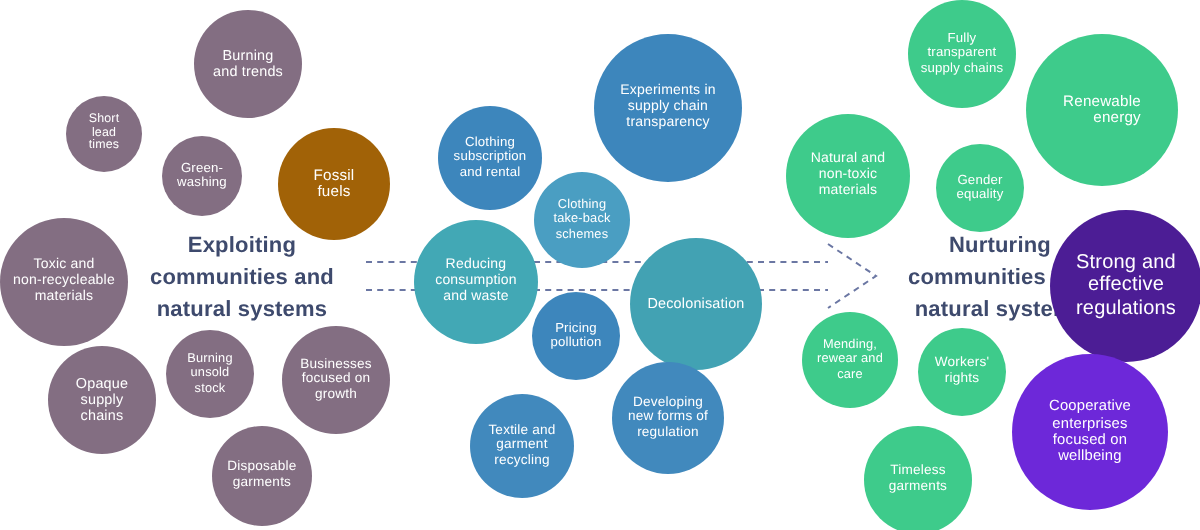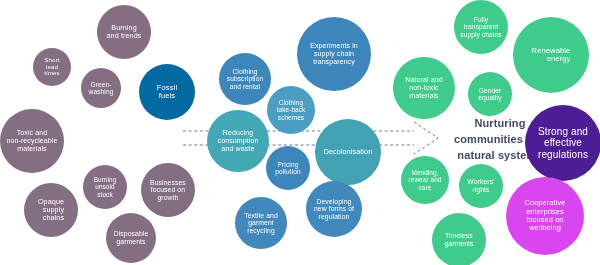--- a/index.html
+++ b/index.html
@@ -60,48 +60,51 @@
 <div id="canvas">
 
   <svg id="flow-svg" viewBox="0 0 600 265">
     <g stroke="#6b77a3" stroke-width="1" fill="none" stroke-dasharray="3,2.6">
       <line x1="183" y1="131" x2="414" y2="131"></line>
       <line x1="183" y1="145" x2="414" y2="145"></line>
       <polyline points="414,122 438,138 414,154"></polyline>
     </g>
   </svg>
 
+  <div class="axis-title" id="title-left" style="left: 59px; top: 116px; width: 124px;">Exploiting
+communities and
+natural systems</div>
   <div class="axis-title" id="title-right" style="left: 438px; top: 116px; width: 124px;">Nurturing
 communities and
 natural systems</div>
 
   <div id="bubble-layer">
       <div class="bubble" style="left: 97px; top: 5px; width: 54px; height: 54px; background: rgb(131, 110, 130); font-size: 7.2px;">
         <span class="blabel">Burning
 and trends</span>
       </div>
       <div class="bubble" style="left: 33px; top: 48px; width: 38px; height: 38px; background: rgb(131, 110, 130); font-size: 6.2px;">
         <span class="blabel">Short
 lead
 times</span>
       </div>
       <div class="bubble" style="left: 81px; top: 68px; width: 40px; height: 40px; background: rgb(131, 110, 130); font-size: 6.6px;">
         <span class="blabel">Green-
 washing</span>
       </div>
-      <div class="bubble" style="left: 139px; top: 64px; width: 56px; height: 56px; background: #0369a1; font-size: 7.6px;">
+      <div class="bubble" style="left: 139px; top: 64px; width: 56px; height: 56px; background: #a16207; font-size: 7.6px;">
         <span class="blabel">Fossil
 fuels</span>
       </div>
       <div class="bubble" style="left: 0px; top: 109px; width: 64px; height: 64px; background: rgb(131, 110, 130); font-size: 7px;">
         <span class="blabel">Toxic and
 non-recycleable
 materials</span>
       </div>
-      <div class="bubble" style="left: 24px; top: 183px; width: 54px; height: 54px; background: rgb(131, 110, 130); font-size: 7.2px; text-align: right;">
+      <div class="bubble" style="left: 24px; top: 173px; width: 54px; height: 54px; background: rgb(131, 110, 130); font-size: 7.2px;">
         <span class="blabel">Opaque
 supply
 chains</span>
       </div>
       <div class="bubble" style="left: 83px; top: 165px; width: 44px; height: 44px; background: rgb(131, 110, 130); font-size: 6.4px;">
         <span class="blabel">Burning
 unsold
 stock</span>
       </div>
       <div class="bubble" style="left: 141px; top: 163px; width: 54px; height: 54px; background: rgb(131, 110, 130); font-size: 6.8px;">
@@ -175,21 +178,21 @@
       </div>
       <div class="bubble" style="left: 401px; top: 156px; width: 48px; height: 48px; background: rgb(62, 203, 139); font-size: 6.4px;">
         <span class="blabel">Mending,
 rewear and
 care</span>
       </div>
       <div class="bubble" style="left: 459px; top: 164px; width: 44px; height: 44px; background: rgb(62, 203, 139); font-size: 6.8px;">
         <span class="blabel">Workers'
 rights</span>
       </div>
-      <div class="bubble" style="left: 506px; top: 177px; width: 78px; height: 78px; background: #d946ef; font-size: 7.4px;">
+      <div class="bubble" style="left: 506px; top: 177px; width: 78px; height: 78px; background: #6d28d9; font-size: 7.4px;">
         <span class="blabel">Cooperative
 enterprises
 focused on
 wellbeing</span>
       </div>
       <div class="bubble" style="left: 432px; top: 213px; width: 54px; height: 54px; background: rgb(62, 203, 139); font-size: 6.8px;">
         <span class="blabel">Timeless
 garments</span>
       </div>
     </div>

